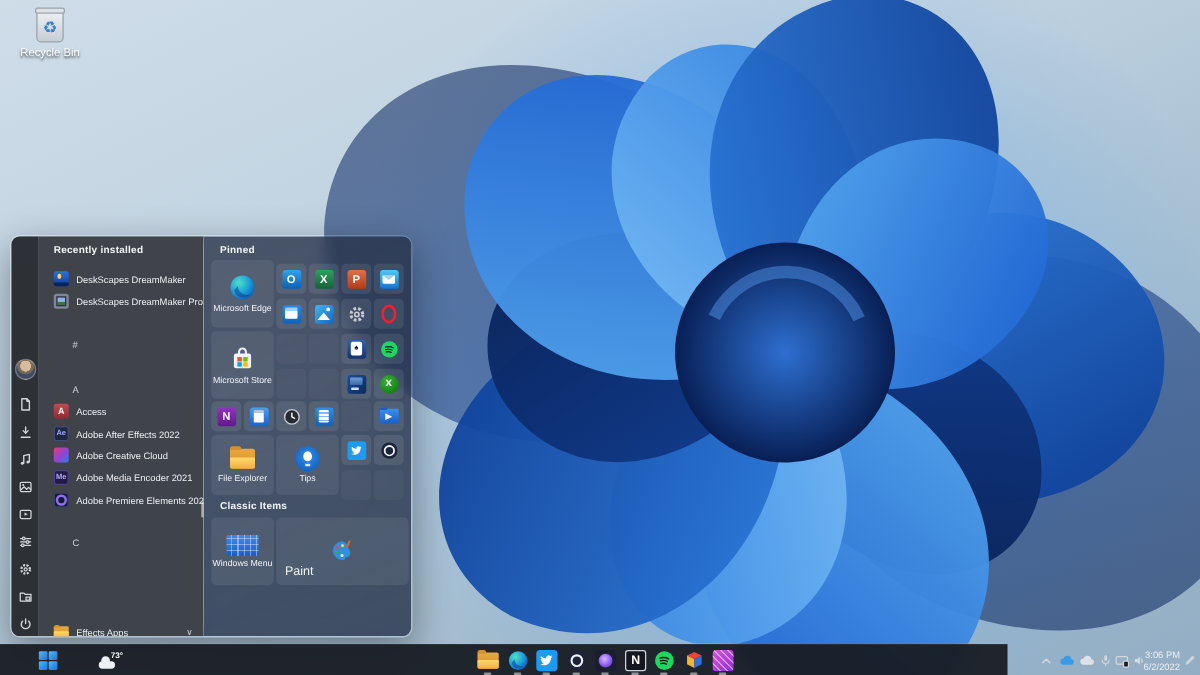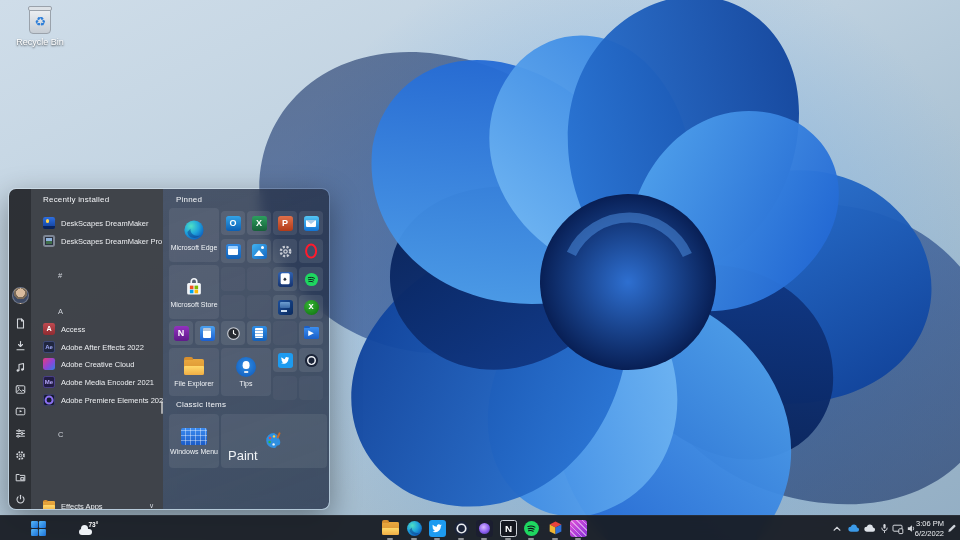--- a/index.html
+++ b/index.html
@@ -14,36 +14,36 @@
   .bin{width:22px;height:26px;margin:0 auto;position:relative;background:linear-gradient(#eef1f4,#c6cdd4);border-radius:2px 2px 4px 4px;border:1px solid #9aa2ab;display:flex;align-items:center;justify-content:center;}
   .bin::before{content:"";position:absolute;top:-3px;left:-2px;right:-2px;height:3px;background:#dde2e7;border:1px solid #9aa2ab;border-radius:2px;}
   .bin-sym{color:#2f7fd8;font-size:13px;line-height:1;}
   .desklabel{margin-top:3px;font-size:9px;color:#fff;text-shadow:0 1px 2px rgba(0,0,0,.75);}
   
   .menu{position:absolute;left:8px;top:188px;width:322px;height:322px;border-radius:8px;overflow:hidden;
         border:1px solid rgba(255,255,255,.10);box-shadow:0 10px 30px rgba(0,0,0,.38);}
   .rail{position:absolute;left:0;top:0;width:22px;height:100%;background:rgba(40,42,48,.97);}
   .applist{position:absolute;left:22px;top:0;width:132px;height:100%;background:rgba(58,61,68,.96);}
   .pinned{position:absolute;left:154px;top:0;width:168px;height:100%;background:linear-gradient(160deg,rgba(38,48,70,.78),rgba(22,34,58,.72));backdrop-filter:blur(6px);}
-  .mhead{position:absolute;font-size:8px;font-weight:400;color:#f2f4f7;letter-spacing:.2px;}
+  .mhead{position:absolute;font-size:8px;font-weight:700;color:#f2f4f7;letter-spacing:.2px;}
   .alitem{position:absolute;left:0;width:132px;height:16px;display:flex;align-items:center;cursor:pointer;}
   .alitem .icbox{position:absolute;left:12px;}
   .allabel{position:absolute;left:30px;font-size:7.5px;color:#eceef1;white-space:nowrap;}
   .alsep{position:absolute;left:27px;font-size:7.5px;color:#cfd3da;height:14px;display:flex;align-items:center;cursor:pointer;}
   .alchev{position:absolute;left:118px;font-size:7px;color:#cfd3da;}
   .scrollthumb{position:absolute;left:152px;top:212px;width:2px;height:13px;border-radius:1px;background:rgba(255,255,255,.55);}
   .railstack{position:absolute;left:0;top:95px;width:22px;display:flex;flex-direction:column;align-items:center;}
   .railbtn{width:22px;height:22px;display:flex;align-items:center;justify-content:center;cursor:pointer;}
   .avatar{width:17px;height:17px;border-radius:50%;background:radial-gradient(circle at 50% 32%,#d9bb9d 0 34%,#7a6a58 35% 52%,#3e4a64 53%);border:1px solid rgba(255,255,255,.25);}
   
   .tile{position:absolute;border-radius:4px;background:rgba(255,255,255,.085);display:flex;align-items:center;justify-content:center;cursor:pointer;}
   .tile-lg{background:rgba(255,255,255,.07);flex-direction:column;justify-content:center;gap:3px;}
   .tile-slot{background:rgba(255,255,255,.035);cursor:default;}
   .tlabel{font-size:7px;color:#f0f3f6;white-space:nowrap;text-align:center;}
-  .paintlabel{position:absolute;left:7px;bottom:5px;font-size:13px;color:#f0f3f6;}
+  .paintlabel{position:absolute;left:7px;bottom:5px;font-size:10px;color:#f0f3f6;}
   
   .icbox{display:flex;align-items:center;justify-content:center;flex:none;}
   .s11{width:11px;height:11px;font-size:11px}.s12{width:12px;height:12px;font-size:12px}
   .s15{width:15px;height:15px;font-size:15px}.s17{width:17px;height:17px;font-size:17px}
   .s20{width:20px;height:20px;font-size:20px}.s22{width:22px;height:22px;font-size:22px}
   .shp{position:relative;width:100%;height:100%;border-radius:18%;display:flex;align-items:center;justify-content:center;}
   .li::after{font-size:.6em;font-weight:700;color:#fff;line-height:1;}
   .fold{height:76%;}
   .ic-outlook{background:linear-gradient(#33a3e8,#0a5fb4)}.ic-outlook::after{content:"O"}
   .ic-excel{background:linear-gradient(#2ca05e,#17603a)}.ic-excel::after{content:"X"}
@@ -93,21 +93,21 @@
   .ic-purporb::before{content:"";position:absolute;inset:18%;border-radius:50%;background:radial-gradient(circle at 42% 38%,#d6b6ff,#8a5cf0 55%,#39307e)}
   .ic-dsdm{background:linear-gradient(#2e6fe0,#0f3c96)}
   .ic-dsdm::before{content:"";position:absolute;left:22%;top:16%;width:30%;height:30%;border-radius:50%;background:#ffd24a}
   .ic-dsdm::after{content:"";position:absolute;left:0;bottom:0;width:100%;height:22%;background:rgba(8,30,80,.85);border-radius:0 0 2px 2px}
   .ic-dsdmp{background:#7e8694}
   .ic-dsdmp::before{content:"";position:absolute;inset:16% 14%;background:linear-gradient(#8fb2dc 0 55%,#3f6e4a 55%);border:1px solid #2a3140}
   .ic-ds11{background:linear-gradient(#f6a44c 0 55%,#c45a20 55% 78%,#6e3418 78%)}
   .ic-ds11::before{content:"";position:absolute;left:38%;top:16%;width:26%;height:26%;border-radius:50%;background:#ffe08a}
   .ic-winmenu{width:26px;height:17px;border-radius:2px;background:repeating-linear-gradient(90deg,transparent 0 4px,rgba(255,255,255,.38) 4px 5px),repeating-linear-gradient(0deg,transparent 0 4px,rgba(255,255,255,.38) 4px 5px),linear-gradient(#3b8bf0,#1b5cc8)}
   
-  .taskbar{position:absolute;left:0;top:515px;width:960px;height:25px;background:rgba(24,28,36,.95);backdrop-filter:blur(6px);border-top:1px solid rgba(255,255,255,.06);padding-left:16px;}
+  .taskbar{position:absolute;left:0;top:515px;width:806px;height:25px;background:rgba(24,28,36,.95);backdrop-filter:blur(6px);border-top:1px solid rgba(255,255,255,.06);padding-left:16px;}
   .tbbtn{position:absolute;top:4px;width:17px;height:17px;display:flex;align-items:center;justify-content:center;cursor:pointer;}
   .runbar{position:absolute;top:22px;width:6px;height:2px;border-radius:1px;background:rgba(255,255,255,.5);}
   .wcloud{position:relative;width:13px;height:6px;background:#eef2f6;border-radius:4px;margin-top:6px;}
   .wcloud::before{content:"";position:absolute;left:2px;top:-4px;width:7px;height:7px;background:#eef2f6;border-radius:50%;}
   .wtemp{position:absolute;left:10px;top:-8px;font-size:6.5px;font-weight:700;color:#fff;}
   .clock{position:absolute;left:906px;top:3px;width:38px;text-align:right;font-size:7.5px;line-height:9.5px;color:#eceef1;cursor:pointer;}
 </style>
 </head>
 <body>
 

